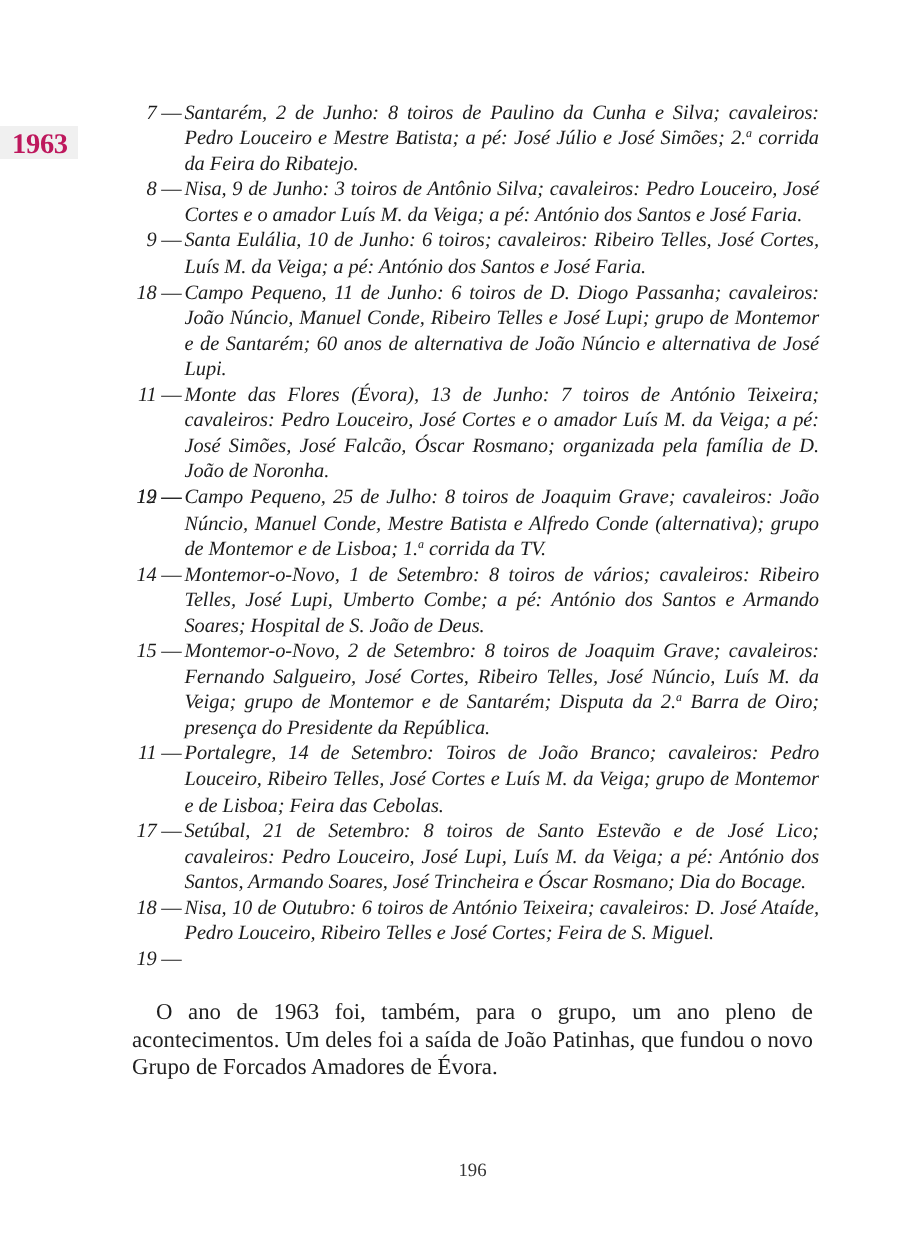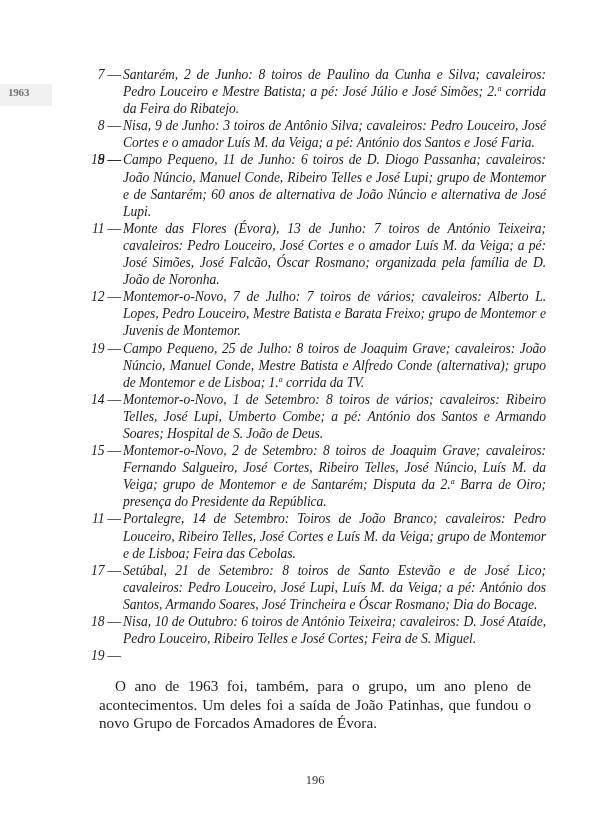--- a/index.html
+++ b/index.html
@@ -20,23 +20,23 @@
     left: 0;
     top: 84px;
     width: 52px;
     height: 22px;
     background: #f0f0f0;
   }
   .year-label {
     position: absolute;
     left: 8px;
     top: 86px;
-    font-size: 11px;
+    font-size: 19px;
     font-weight: bold;
-    color: #737373;
+    color: #be185d;
     letter-spacing: -0.2px;
   }
   .list {
     position: absolute;
     left: 84px;
     top: 66px;
     width: 462px;
     margin: 0;
     padding: 0;
     list-style: none;
@@ -66,21 +66,21 @@
     position: absolute;
     left: 84px;
     top: 662px;
     width: 462px;
     font-size: 15.2px;
     line-height: 18.6px;
     text-align: justify;
     color: #1e1e1e;
   }
   .body-text p {
-    margin: 15px;
+    margin: 4px;
     text-indent: 16px;
   }
   .page-number {
     position: absolute;
     left: 0;
     width: 630px;
     top: 773px;
     text-align: center;
     font-size: 12.5px;
     color: #333;
@@ -93,30 +93,30 @@
 <div class="year-label">1963</div>
 
 <ol class="list">
   <li class="entry">
     <span class="num"><span class="n">7</span><span class="dash">—</span></span><span>Santarém, 2 de Junho: 8 toiros de Paulino da Cunha e Silva; cavaleiros: Pedro Louceiro e Mestre Batista; a pé: José Júlio e José Simões; 2.</span><sup>a</sup><span> corrida da Feira do Ribatejo.</span>
   </li>
   <li class="entry">
     <span class="num"><span class="n">8</span><span class="dash">—</span></span><span>Nisa, 9 de Junho: 3 toiros de Antônio Silva; cavaleiros: Pedro Louceiro, José Cortes e o amador Luís M. da Veiga; a pé: António dos Santos e José Faria.</span>
   </li>
   <li class="entry">
-    <span class="num"><span class="n">9</span><span class="dash">—</span></span>
+    <span class="num"><span class="n">9</span><span class="dash">—</span></span><span>Santa Eulália, 10 de Junho: 6 toiros; cavaleiros: Ribeiro Telles, José Cortes, Luís M. da Veiga; a pé: António dos Santos e José Faria.</span>
   </li>
   <li class="entry">
     <span class="num"><span class="n">18</span><span class="dash">—</span></span><span>Campo Pequeno, 11 de Junho: 6 toiros de D. Diogo Passanha; cavaleiros: João Núncio, Manuel Conde, Ribeiro Telles e José Lupi; grupo de Montemor e de Santarém; 60 anos de alternativa de João Núncio e alternativa de José Lupi.</span>
   </li>
   <li class="entry">
     <span class="num"><span class="n">11</span><span class="dash">—</span></span><span>Monte das Flores (Évora), 13 de Junho: 7 toiros de António Teixeira; cavaleiros: Pedro Louceiro, José Cortes e o amador Luís M. da Veiga; a pé: José Simões, José Falcão, Óscar Rosmano; organizada pela família de D. João de Noronha.</span>
   </li>
   <li class="entry">
-    <span class="num"><span class="n">12</span><span class="dash">—</span></span><span>Montemor-o-Novo, 7 de Julho: 7 toiros de vários; cavaleiros: Alberto L. Lopes, Pedro Louceiro, Mestre Batista e Barata Freixo; grupo de Montemor e Juvenis de Montemor.</span>
+    <span class="num"><span class="n">12</span><span class="dash">—</span></span>
   </li>
   <li class="entry">
     <span class="num"><span class="n">19</span><span class="dash">—</span></span><span>Campo Pequeno, 25 de Julho: 8 toiros de Joaquim Grave; cavaleiros: João Núncio, Manuel Conde, Mestre Batista e Alfredo Conde (alternativa); grupo de Montemor e de Lisboa; 1.</span><sup>a</sup><span> corrida da TV.</span>
   </li>
   <li class="entry">
     <span class="num"><span class="n">14</span><span class="dash">—</span></span><span>Montemor-o-Novo, 1 de Setembro: 8 toiros de vários; cavaleiros: Ribeiro Telles, José Lupi, Umberto Combe; a pé: António dos Santos e Armando Soares; Hospital de S. João de Deus.</span>
   </li>
   <li class="entry">
     <span class="num"><span class="n">15</span><span class="dash">—</span></span><span>Montemor-o-Novo, 2 de Setembro: 8 toiros de Joaquim Grave; cavaleiros: Fernando Salgueiro, José Cortes, Ribeiro Telles, José Núncio, Luís M. da Veiga; grupo de Montemor e de Santarém; Disputa da 2.</span><sup>a</sup><span> Barra de Oiro; presença do Presidente da República.</span>
   </li>

